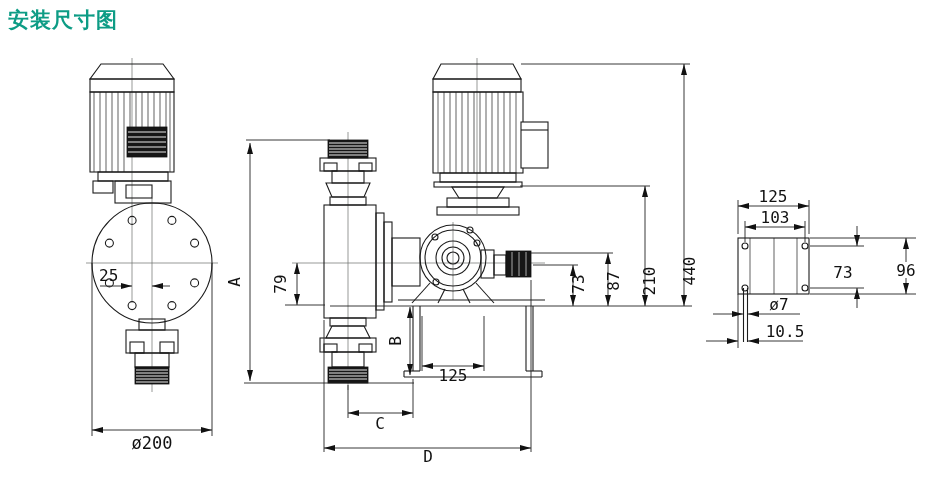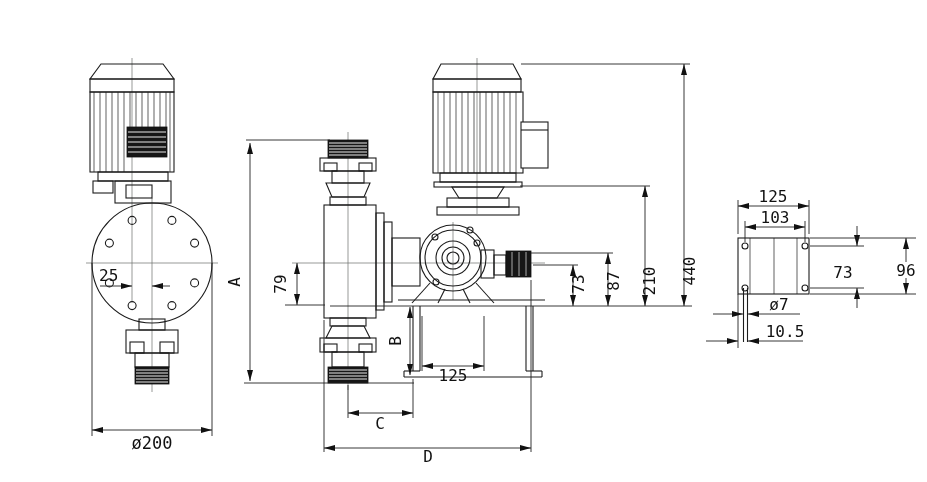--- a/index.html
+++ b/index.html
@@ -14,20 +14,21 @@
   .dim{stroke:#222;fill:none;stroke-width:0.9;}
   .cl{stroke:#6b6f6b;fill:none;stroke-width:0.7;}
   .dk{fill:#161616;stroke:#111;stroke-width:0.8;}
   .st{stroke:#e8e8e8;stroke-width:1;}
   .stv{stroke:#cfcfcf;stroke-width:0.8;}
 </style>
 </head>
 <body>
 
 <div class="canvas">
+  <div class="title">安装尺寸图</div>
 
   <svg width="927" height="482" viewBox="0 0 927 482">
     <defs>
       <marker id="ar" markerWidth="12" markerHeight="8" refX="11" refY="4" orient="auto-start-reverse" markerUnits="userSpaceOnUse">
         <path d="M0,1 L11,4 L0,7 Z" fill="#111"></path>
       </marker>
     </defs>
 
     <g>
 

